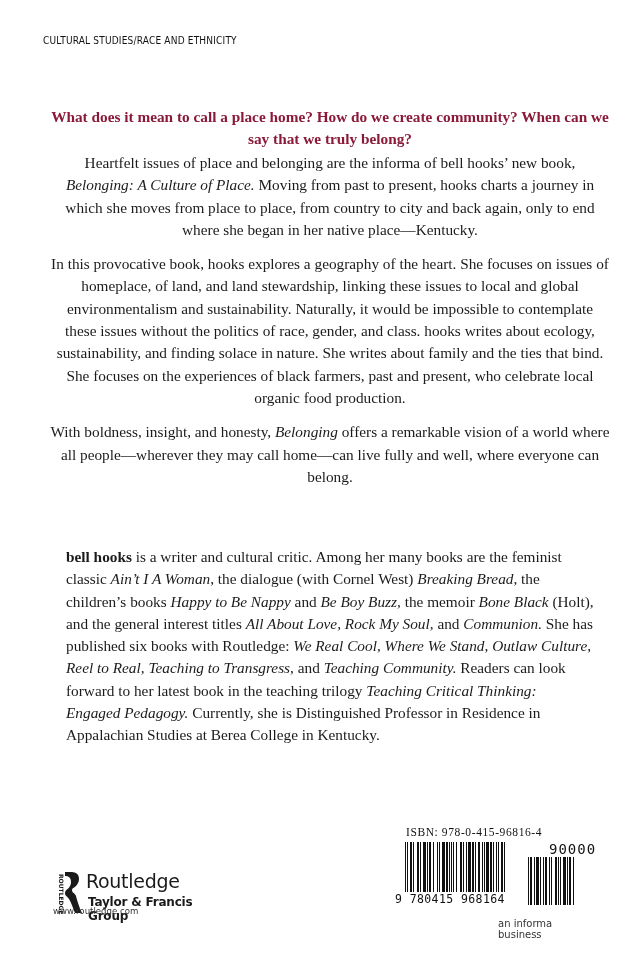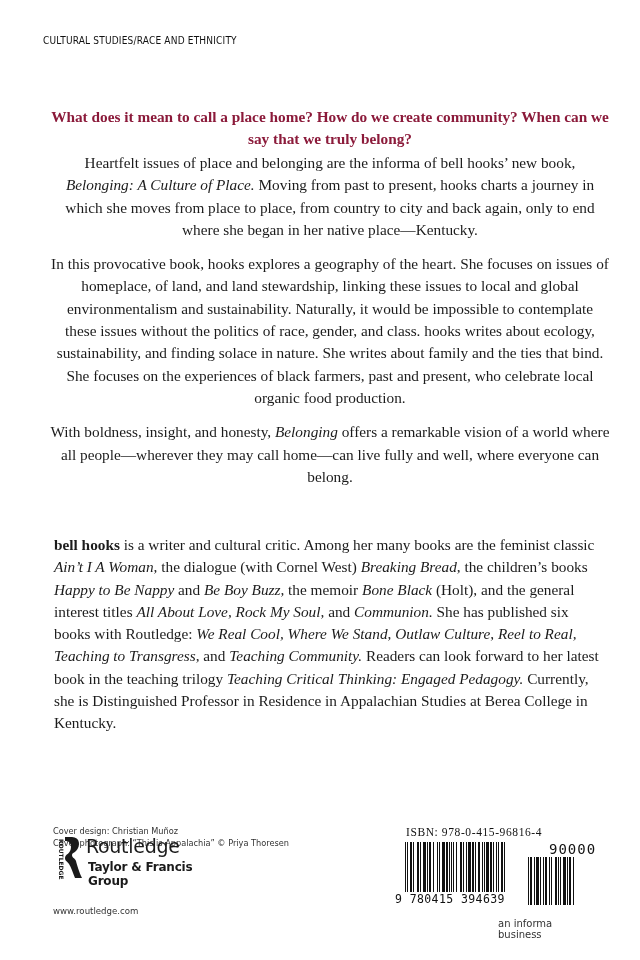--- a/index.html
+++ b/index.html
@@ -12,26 +12,26 @@
   }
   .blurb {
     position: absolute; left: 50px; width: 560px;
     font-family: "Liberation Serif", serif; font-size: 15.3px; line-height: 22.3px; color: #1b1b1b;
   }
   .blurb p { margin: 0 0 12px 0; text-align: center; }
   .lead { color: #8b1a3a; font-weight: bold; }
   .q1 { top: 106px; }
   .bio { position: absolute; left: 50px; top: 530px; width: 560px;
     font-family: "Liberation Serif", serif; font-size: 15.3px; line-height: 22.3px; color: #1b1b1b; }
-  .bio p { margin: 4px; }
+  .bio p { margin: 16px; }
   i { font-style: italic; }
   b { font-weight: bold; }
   .credits { position: absolute; left: 53px; top: 825px; font-family: "DejaVu Sans", sans-serif;
     font-size: 8.2px; line-height: 12px; color: #333; }
-  .logo { position: absolute; left: 53px; top: 836px; width: 160px; height: 50px; }
+  .logo { position: absolute; left: 53px; top: 871px; width: 160px; height: 50px; }
   .logo-mark { position: absolute; left: 0; top: 0; width: 30px; height: 44px; }
   .logo-name { position: absolute; left: 33px; top: -1px; font-family: "DejaVu Sans", sans-serif;
     font-size: 19px; color: #1a1a1a; letter-spacing: -0.3px; }
   .logo-sub { position: absolute; left: 35px; top: 24px; font-family: "DejaVu Sans", sans-serif;
     font-size: 12px; font-weight: bold; color: #1a1a1a; letter-spacing: -0.2px; }
   .logo-url { position: absolute; left: 53px; top: 906px; font-family: "DejaVu Sans", sans-serif;
     font-size: 8.6px; color: #333; }
   .barcode-area { position: absolute; left: 395px; top: 826px; width: 200px; height: 104px; }
   .isbn-text { position: absolute; left: 11px; top: 0; font-family: Liberation Serif, serif;
     font-size: 11.5px; letter-spacing: 0.6px; color: #111; }
@@ -58,24 +58,20 @@
   <div class="blurb" style="top:152px;">
     <p><span>Heartfelt issues of place and belonging are the informa of bell hooks’ new book, </span><i>Belonging: A Culture of Place.</i><span> Moving from past to present, hooks charts a journey in which she moves from place to place, from country to city and back again, only to end where she began in her native place—Kentucky.</span></p>
     <p>In this provocative book, hooks explores a geography of the heart. She focuses on issues of homeplace, of land, and land stewardship, linking these issues to local and global environmentalism and sustainability. Naturally, it would be impossible to contemplate these issues without the politics of race, gender, and class. hooks writes about ecology, sustainability, and finding solace in nature. She writes about family and the ties that bind. She focuses on the experiences of black farmers, past and present, who celebrate local organic food production.</p>
     <p><span>With boldness, insight, and honesty, </span><i>Belonging</i><span> offers a remarkable vision of a world where all people—wherever they may call home—can live fully and well, where everyone can belong.</span></p>
   </div>
 
   <div class="bio">
     <p><b>bell hooks</b><span> is a writer and cultural critic. Among her many books are the feminist classic </span><i>Ain’t I A Woman</i><span>, the dialogue (with Cornel West) </span><i>Breaking Bread</i><span>, the children’s books </span><i>Happy to Be Nappy</i><span> and </span><i>Be Boy Buzz,</i><span> the memoir </span><i>Bone Black</i><span> (Holt), and the general interest titles </span><i>All About Love, Rock My Soul,</i><span> and </span><i>Communion.</i><span> She has published six books with Routledge: </span><i>We Real Cool, Where We Stand</i><span>, </span><i>Outlaw Culture</i><span>, </span><i>Reel to Real, Teaching to Transgress</i><span>, and </span><i>Teaching Community.</i><span> Readers can look forward to her latest book in the teaching trilogy </span><i>Teaching Critical Thinking: Engaged Pedagogy.</i><span> Currently, she is Distinguished Professor in Residence in Appalachian Studies at Berea College in Kentucky.</span></p>
   </div>
 
-  <div class="credits">
-    <div>Cover design: Christian Muñoz</div>
-    <div>Cover photograph: “This is Appalachia” © Priya Thoresen</div>
-  </div>
 
   <div class="logo">
     <svg class="logo-mark" viewBox="0 0 30 44">
       <text x="6" y="3" font-family="DejaVu Sans, sans-serif" font-size="6" font-weight="bold" fill="#1a1a1a" transform="rotate(90 6 3)">ROUTLEDGE</text>
       <path d="M12 1 L19 1 C27 1 28 10 23 15 C21 17 19 17 19 19 C19 22 22 22 23 25 C24 29 26 36 29 42 L22 42 C20 37 18 31 16 28 C14 25 12 25 12 22 C12 18 18 18 18 11 C18 6 15 5 12 5 Z" fill="#1a1a1a"></path>
     </svg>
     <div class="logo-name">Routledge</div>
     <div class="logo-sub">Taylor &amp; Francis Group</div>
   </div>
   <div class="logo-url">www.routledge.com</div>
@@ -130,17 +126,17 @@
         <rect x="21" y="0" width="1" height="48" fill="#111"></rect>
         <rect x="23" y="0" width="1" height="48" fill="#111"></rect>
         <rect x="27" y="0" width="2" height="48" fill="#111"></rect>
         <rect x="30" y="0" width="1" height="48" fill="#111"></rect>
         <rect x="32" y="0" width="1" height="48" fill="#111"></rect>
         <rect x="35" y="0" width="3" height="48" fill="#111"></rect>
         <rect x="39" y="0" width="1" height="48" fill="#111"></rect>
         <rect x="41" y="0" width="2" height="48" fill="#111"></rect>
         <rect x="45" y="0" width="1" height="48" fill="#111"></rect>
       </svg>
-    <div class="human-readable">9 780415 394639</div>
+    <div class="human-readable">9 780415 968164</div>
     <div class="informa">an informa business</div>
   </div>
 
 </div>
 
 </body></html>

